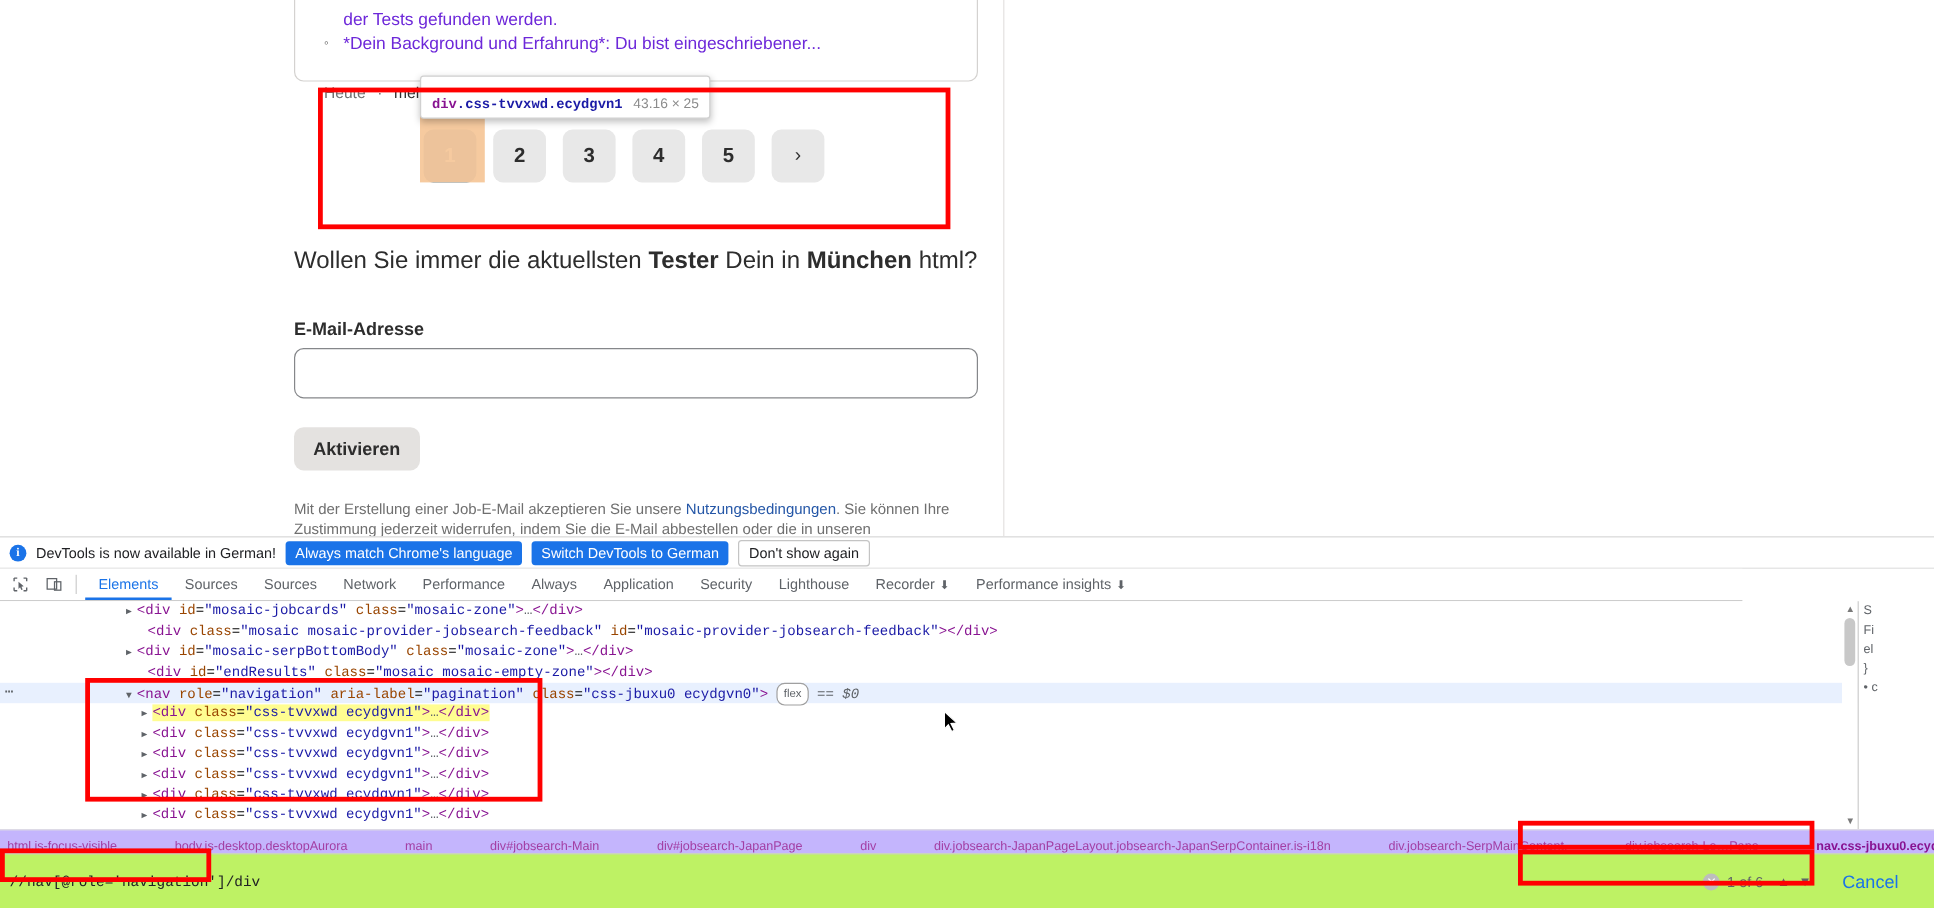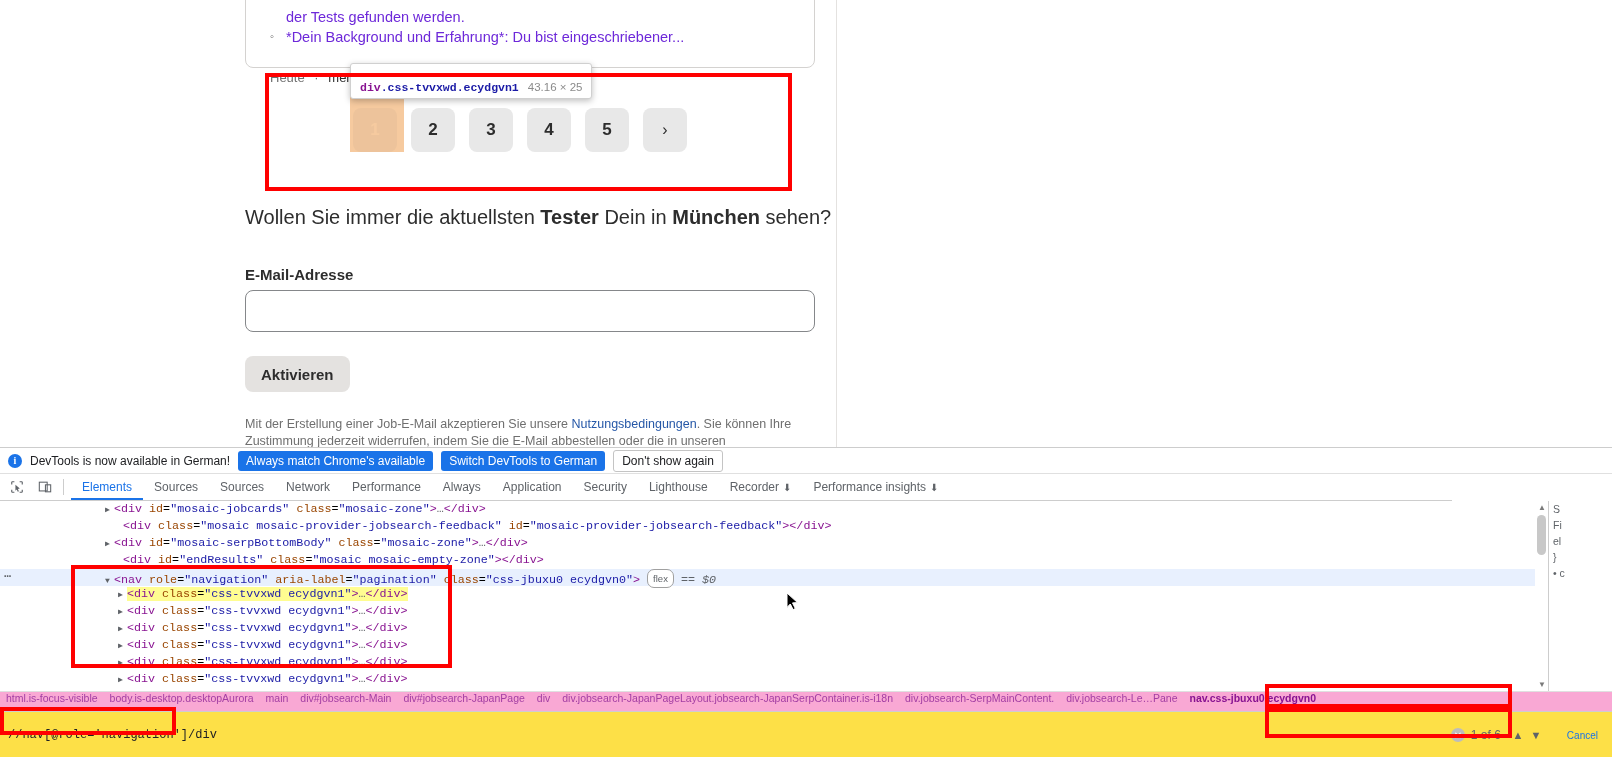--- a/index.html
+++ b/index.html
@@ -160,48 +160,48 @@
   .dt-sidebar div { padding:2px 4px; white-space:nowrap; }
 
   .dt-scroll {
     position:absolute; right:64px; top:53px; width:13px; height:190px; background:#fff;
   }
   .dt-scroll .thumb { position:absolute; left:2px; top:0; width:9px; height:40px; background:#c8c8c8; border-radius:5px; }
   .dt-scroll .arr { position:absolute; left:3px; font-size:8px; color:#7a7a7a; }
 
   .dt-crumbs {
     position:absolute; left:0; top:243px; width:1612px; height:20px;
-    background:#f9a8d4; border-top:1px solid #e0e0e0;
-    display:flex; align-items:flex-start; overflow:hidden;
+    background:#c4b5fd; border-top:1px solid #e0e0e0;
+    display:flex; align-items:flex-end; overflow:hidden;gap:36px;
   }
   .crumb {
     font-size:10.5px; color:#a33ea3; padding:0 6px; white-space:nowrap; cursor:pointer;
     font-family:"Liberation Sans", sans-serif;
   }
   .crumb.active { color:#881391; font-weight:700; }
 
   .dt-search {
     position:absolute; left:0; top:263px; width:1612px; height:47px;
-    background:#fde047; border-top:1px solid #cdcdcd; display:flex; align-items:center;
+    background:#bef264; border-top:1px solid #cdcdcd; display:flex; align-items:center;
   }
   .search-input {
     flex:1; height:46px; border:none; outline:none; padding-left:8px;
     font-family:"Liberation Mono", monospace; font-size:12px; color:#202124; background:transparent;
   }
   .clear-x {
     width:14px; height:14px; border-radius:50%; background:#bdbdbd; color:#fff;
     font-size:10px; display:flex; align-items:center; justify-content:center; cursor:pointer;
     margin-right:6px;
   }
   .matches { font-size:12px; color:#5f6368; margin-right:8px; white-space:nowrap; }
   .nav-arr {
     width:18px; height:18px; display:flex; align-items:center; justify-content:center;
     color:#5f6368; font-size:11px; cursor:pointer;
   }
-  .cancel-link { color:#1a73e8; font-size:10px; margin:0 14px 0 22px; cursor:pointer; white-space:nowrap; }
+  .cancel-link { color:#1a73e8; font-size:15px; margin:0 30px 0 22px; cursor:pointer; white-space:nowrap; }
 
   
   .cursor { position:absolute; left:786px; top:592px; z-index:70; pointer-events:none; }
 </style>
 </head>
 <body>
 
 <div id="page">
 
   <div class="serp-left">
@@ -228,21 +228,21 @@
       </div>
     </div>
 
     <div class="inspect-box"></div>
     <div class="tip-arrow"></div>
     <div class="inspect-tooltip">
       <span class="it-sel"><span class="t">div</span><span class="c">.css-tvvxwd.ecydgvn1</span></span>
       <span class="it-dim">43.16 × 25</span>
     </div>
 
-    <div class="alert-q"><span>Wollen Sie immer die aktuellsten </span><b>Tester</b><span> Dein in </span><b>München</b><span> sehen?</span></div>
+    <div class="alert-q"><span>Wollen Sie immer die aktuellsten </span><b>Tester</b><span> Dein in </span><b>München</b><span> html?</span></div>
 
     <div class="alert-label">E-Mail-Adresse</div>
     <input class="alert-input" type="text" value="" placeholder="" style="">
     <button class="alert-btn">Aktivieren</button>
     <div class="alert-legal"><span>Mit der Erstellung einer Job-E-Mail akzeptieren Sie unsere </span><a href="#">Nutzungsbedingungen</a><span>. Sie können Ihre</span> <span>Zustimmung jederzeit widerrufen, indem Sie die E-Mail abbestellen oder die in unseren</span></div>
   </div>
 
   <div class="serp-right">
     
     
@@ -262,21 +262,21 @@
   </div>
 </div>
 
 <div class="redbox" style="left:265px; top:73px; width:527px; height:118px;"></div>
 
 <div id="devtools">
 
   <div class="dt-infobar">
     <span class="info-i">i</span>
     <span class="info-txt">DevTools is now available in German!</span>
-    <button class="blue-btn">Always match Chrome's available</button>
+    <button class="blue-btn">Always match Chrome's language</button>
     <button class="blue-btn">Switch DevTools to German</button>
     <button class="ghost-btn">Don't show again</button>
   </div>
 
   <div class="dt-tabbar">
     <span class="dt-icon-btn">
       <svg width="14" height="14" viewBox="0 0 16 16">
         <path d="M2 2h3M2 2v3M14 2h-3M14 2v3M2 14h3M2 14v-3M14 14h-3M14 14v-3" stroke="#5f6368" stroke-width="1.3" fill="none"></path>
         <path d="M6.2 5.5l5 4.3-2.2.4 1.2 2.6-1.3.6-1.2-2.6-1.5 1.6z" fill="#5f6368"></path>
       </svg>

